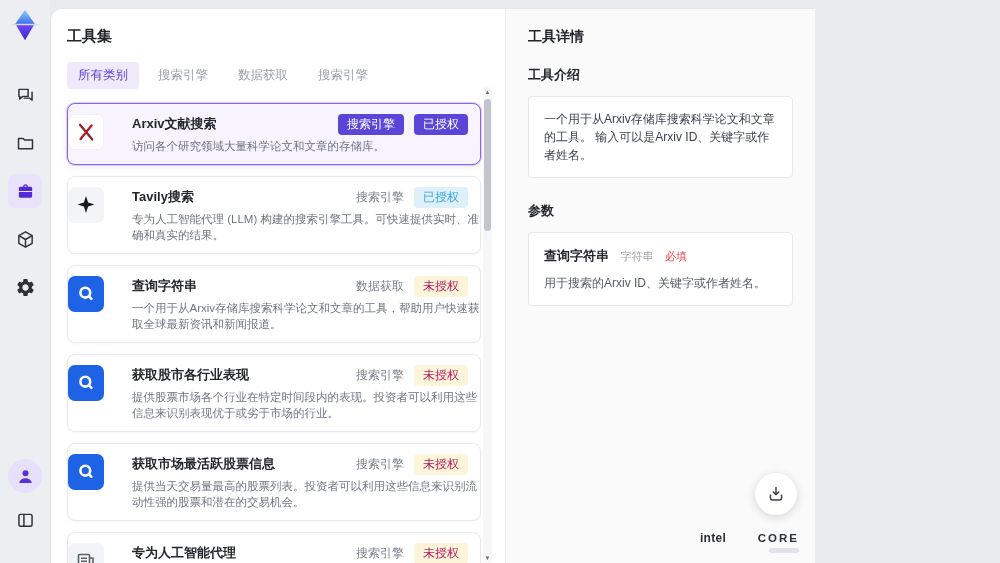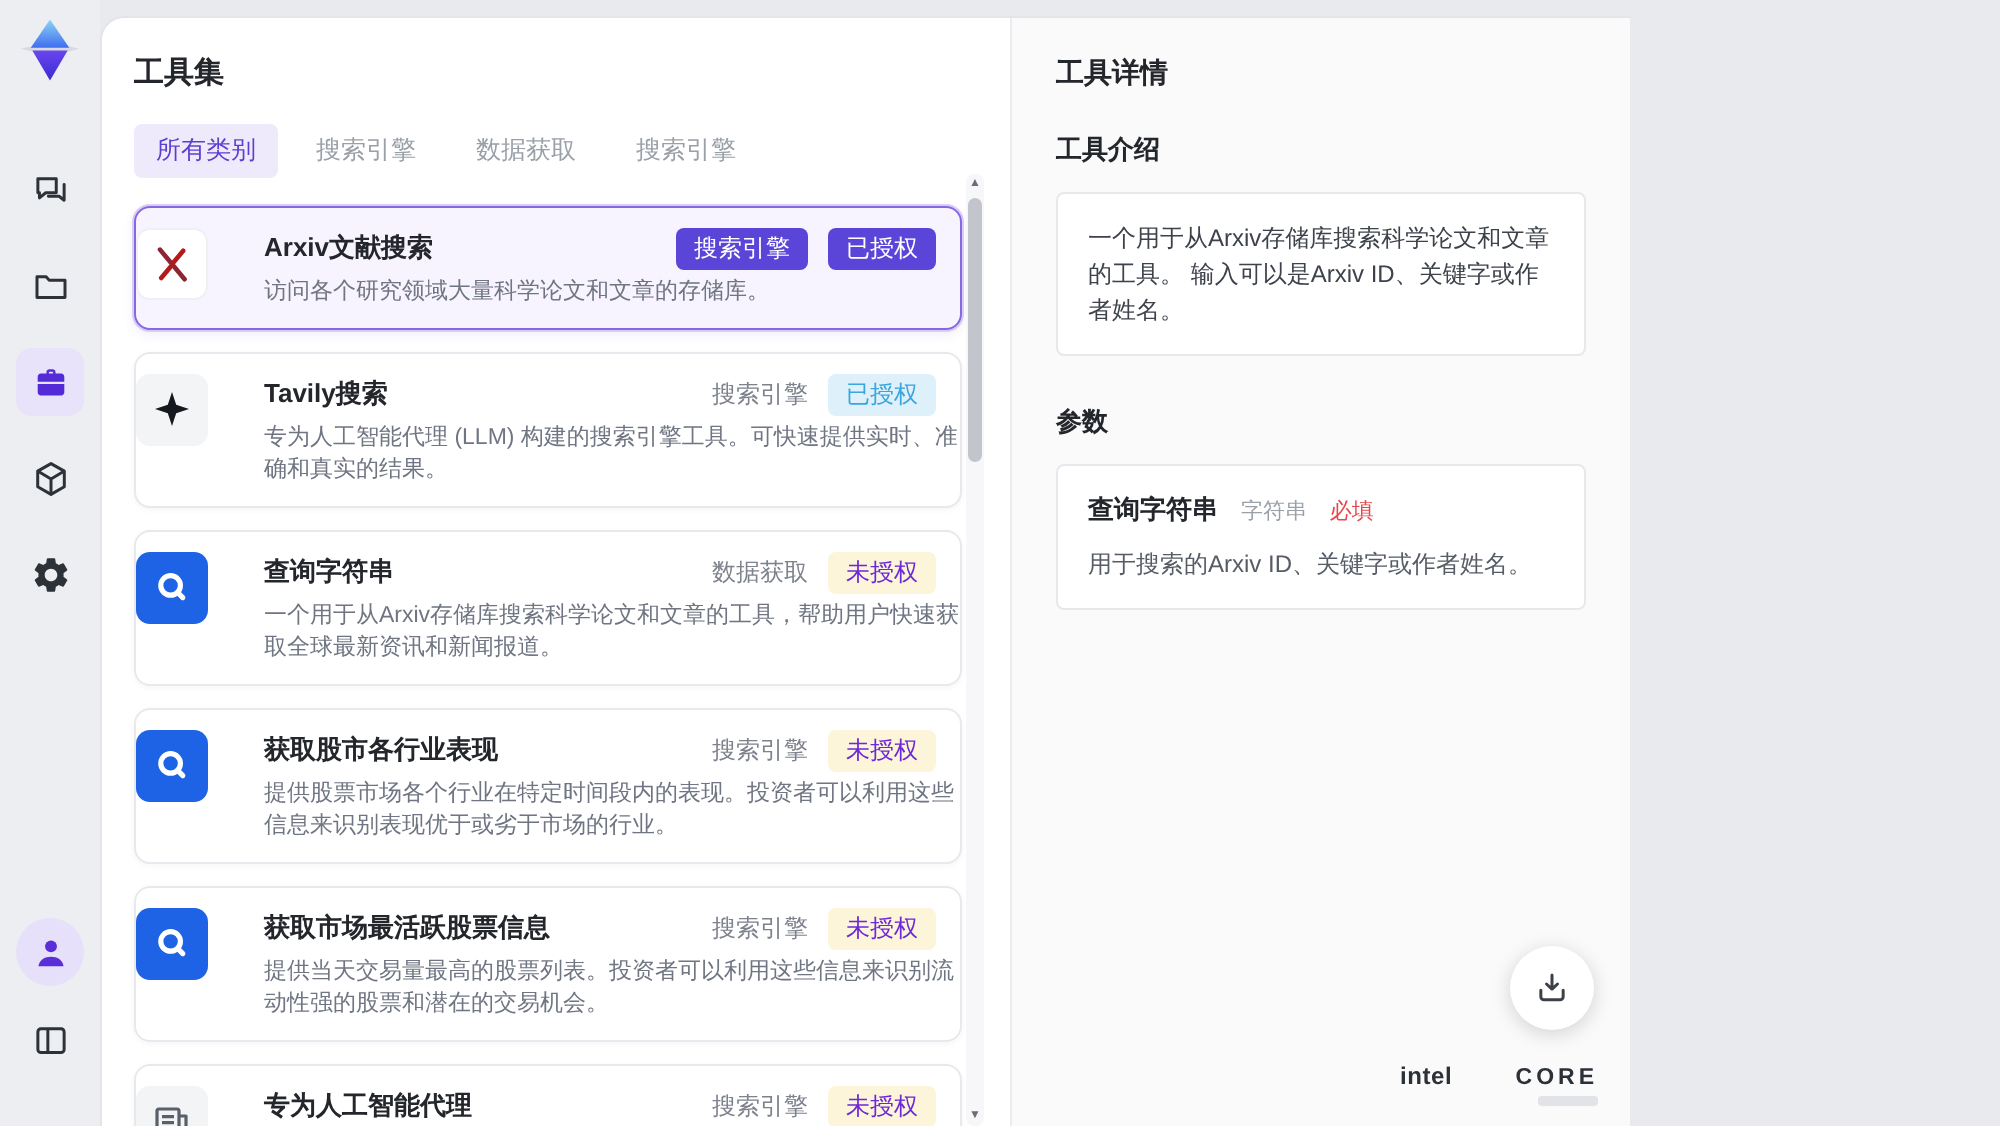--- a/index.html
+++ b/index.html
@@ -60,21 +60,21 @@
   .tool-icon.white { background:#fff; border:1px solid #f0f0f2; }
   .tool-icon.gray  { background:#f3f4f6; }
   .tool-icon.blue  { background:#1e62e6; }
   .card-body { flex:1; min-width:0; }
   .card-title { font-size:13px; font-weight:bold; margin:1px 0 5px 0; }
   .card-desc { font-size:11.5px; color:#6f7582; line-height:16px; }
   .card-badges { position:absolute; top:10px; right:12px; display:flex; gap:10px; align-items:center; }
   .badge { font-size:12px; padding:3px 9px; border-radius:4px; line-height:1.25; white-space:nowrap; }
   .badge.purple { background:#5b45d8; color:#fff; }
   .badge.blue   { background:#def0fa; color:#3aa5de; }
-  .badge.yellow { background:#fcf5da; color:#6d28d9; }
+  .badge.yellow { background:#fcf5da; color:#be185d; }
   .cat { font-size:12px; color:#7d828c; white-space:nowrap; }
 
   
   .vscroll { position:absolute; right:13px; top:78px; bottom:0; width:9px; background:#f7f7f9; border-radius:4px; }
   .vscroll .thumb { position:absolute; left:1px; top:12px; width:7px; height:132px; background:#c2c5cb; border-radius:4px; }
   .vscroll .arrow { position:absolute; left:0; width:9px; font-size:6px; color:#6a6e75; text-align:center; line-height:8px; }
   .vscroll .arrow.up { top:1px; } .vscroll .arrow.down { bottom:1px; }
 
   
   .detail-panel { flex:1; background:#fafafa; border-left:1px solid #ececf0; padding:19px 22px; position:relative; }

